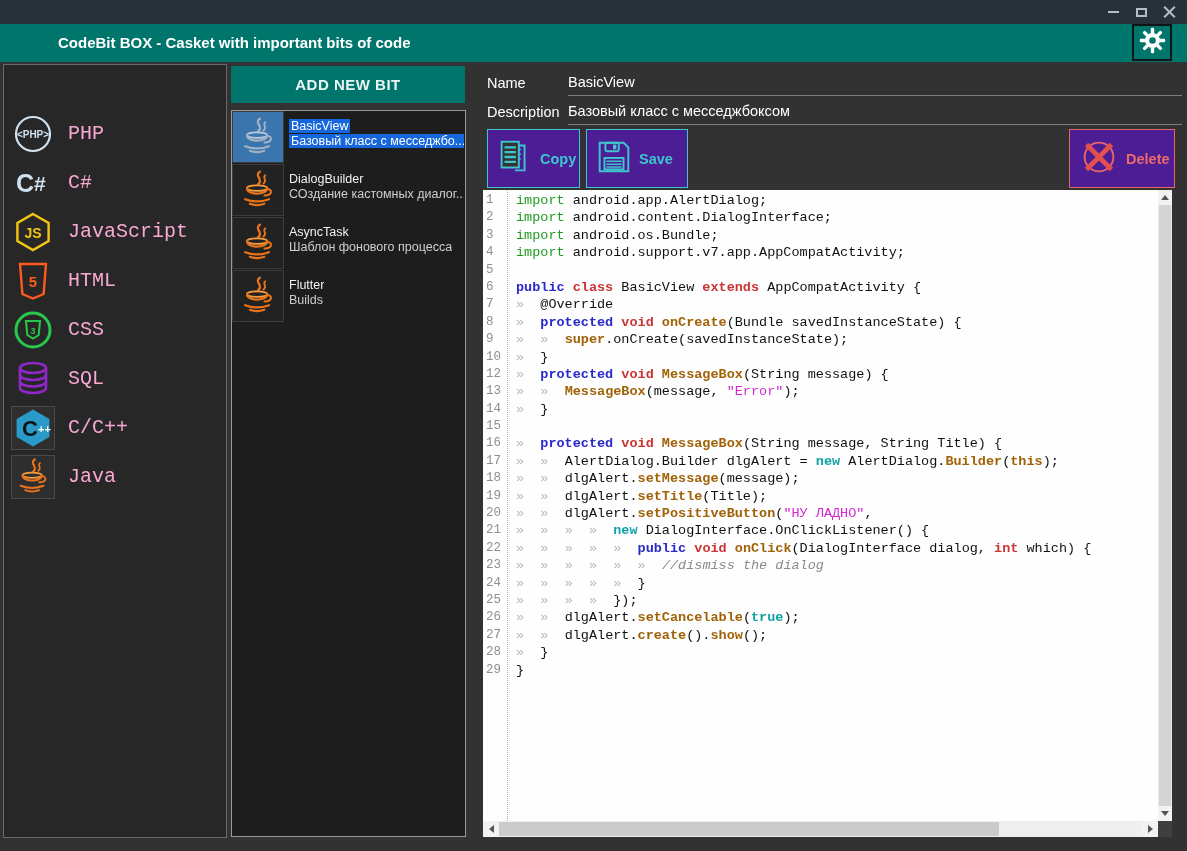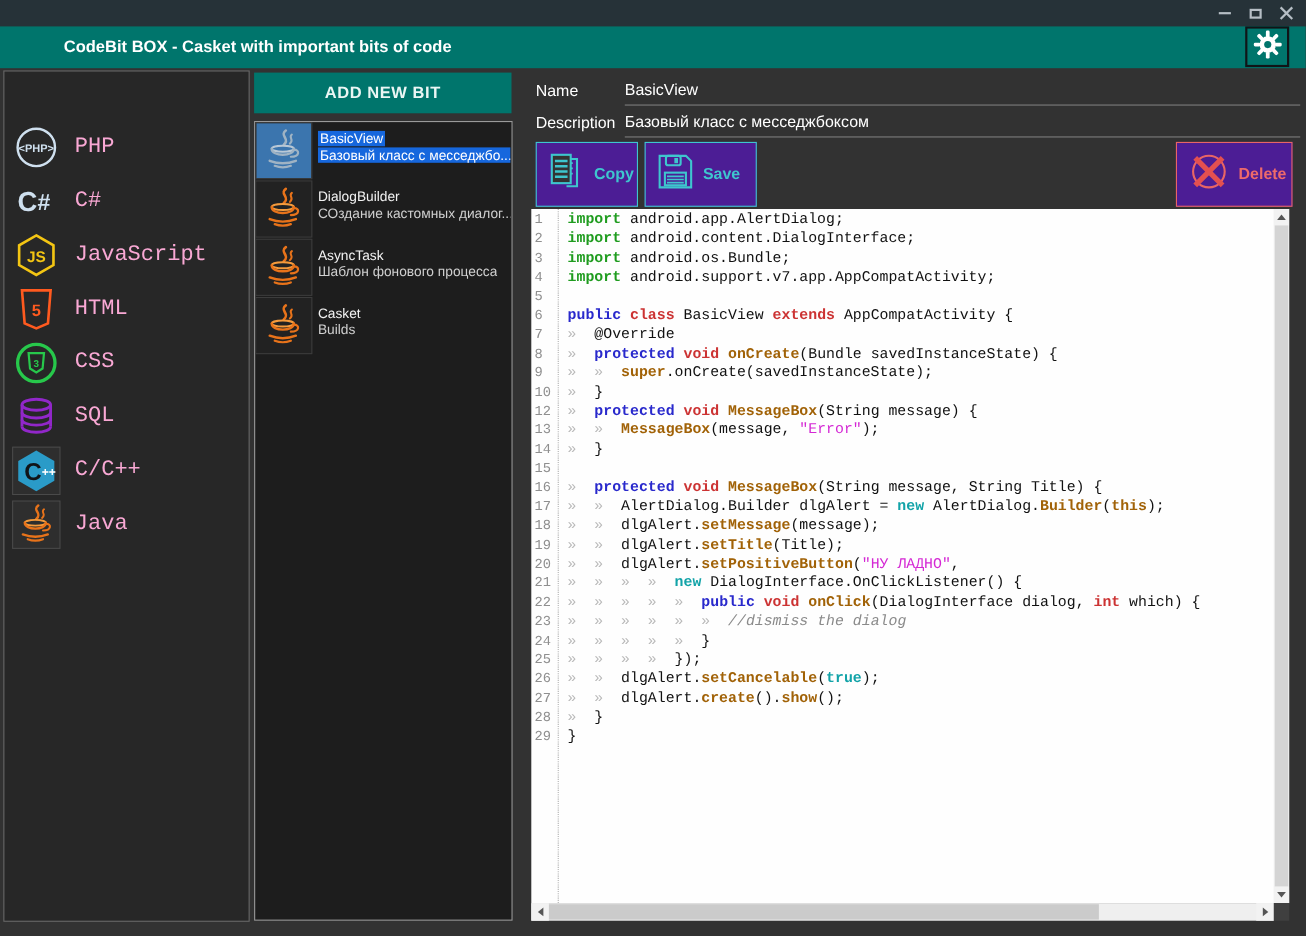--- a/index.html
+++ b/index.html
@@ -53,21 +53,21 @@
   .tbtn .lbl { font-weight:bold; font-size:14.5px; margin-left:4px; }
   .tbtn svg { margin-left:6px; flex:none; }
 
   
   .codewrap { position:absolute; left:483px; top:190px; width:689px; height:631px; background:#fefefe; overflow:hidden; }
   .codelines { position:absolute; left:0; top:2px; right:14px; }
   .gutter-sep { position:absolute; left:24px; top:0; bottom:0; border-left:1px dotted #b0b0b0; }
   .crow { display:flex; height:17.4px; line-height:17.4px; font-family:"Liberation Mono", monospace; font-size:13.5px; }
   .cnum { width:24px; flex:none; color:#8f8f8f; font-size:12.5px; padding-left:3px; }
   .ccode { white-space:pre; padding-left:9px; color:#111; }
-  .tok-g { color:#1f9c1f; font-weight:bold; }
+  .tok-g { color:#1f9c1f; font-weight:normal; }
   .tok-b { color:#2929cc; font-weight:bold; }
   .tok-r { color:#cc3333; font-weight:bold; }
   .tok-t { color:#12a3a8; font-weight:bold; }
   .tok-m { color:#d428d4; }
   .tok-c { color:#8a8a8a; font-style:italic; }
   .tok-d { color:#a16207; font-weight:bold; }
   .tok-p { color:#111; }
   .tok-i { color:#b9b9b9; }
 
   
@@ -270,21 +270,21 @@
   <path d="M26 4 C19 9 31 12 24 18" stroke="#e8731a" stroke-width="2.6"></path>
   <path d="M32 8 C28 11 35 13 30 17" stroke="#e8731a" stroke-width="2"></path>
   <ellipse cx="23" cy="22" rx="11" ry="3" stroke="#f59b3c" stroke-width="2"></ellipse>
   <path d="M12 22 c0 8 22 8 22 0" stroke="#e8731a" stroke-width="2.4"></path>
   <path d="M34 23 c6 0 6 7 -3 7" stroke="#e8731a" stroke-width="2.2"></path>
   <path d="M10 34 q13 5 26 0" stroke="#e8731a" stroke-width="2.4"></path>
   <path d="M15 39 q8 3 16 0" stroke="#e8731a" stroke-width="2.2"></path>
           </svg>
         </span>
        <div class="bit-text">
-         <span class="bit-title">Casket</span><br>
+         <span class="bit-title">Flutter</span><br>
          <span class="bit-desc">Builds</span>
        </div>
      </div>
     </div>
 
   <div class="det-row row-name">
     <span class="det-label">Name</span>
     <div class="det-value">BasicView</div>
   </div>
   <div class="det-row row-desc">

